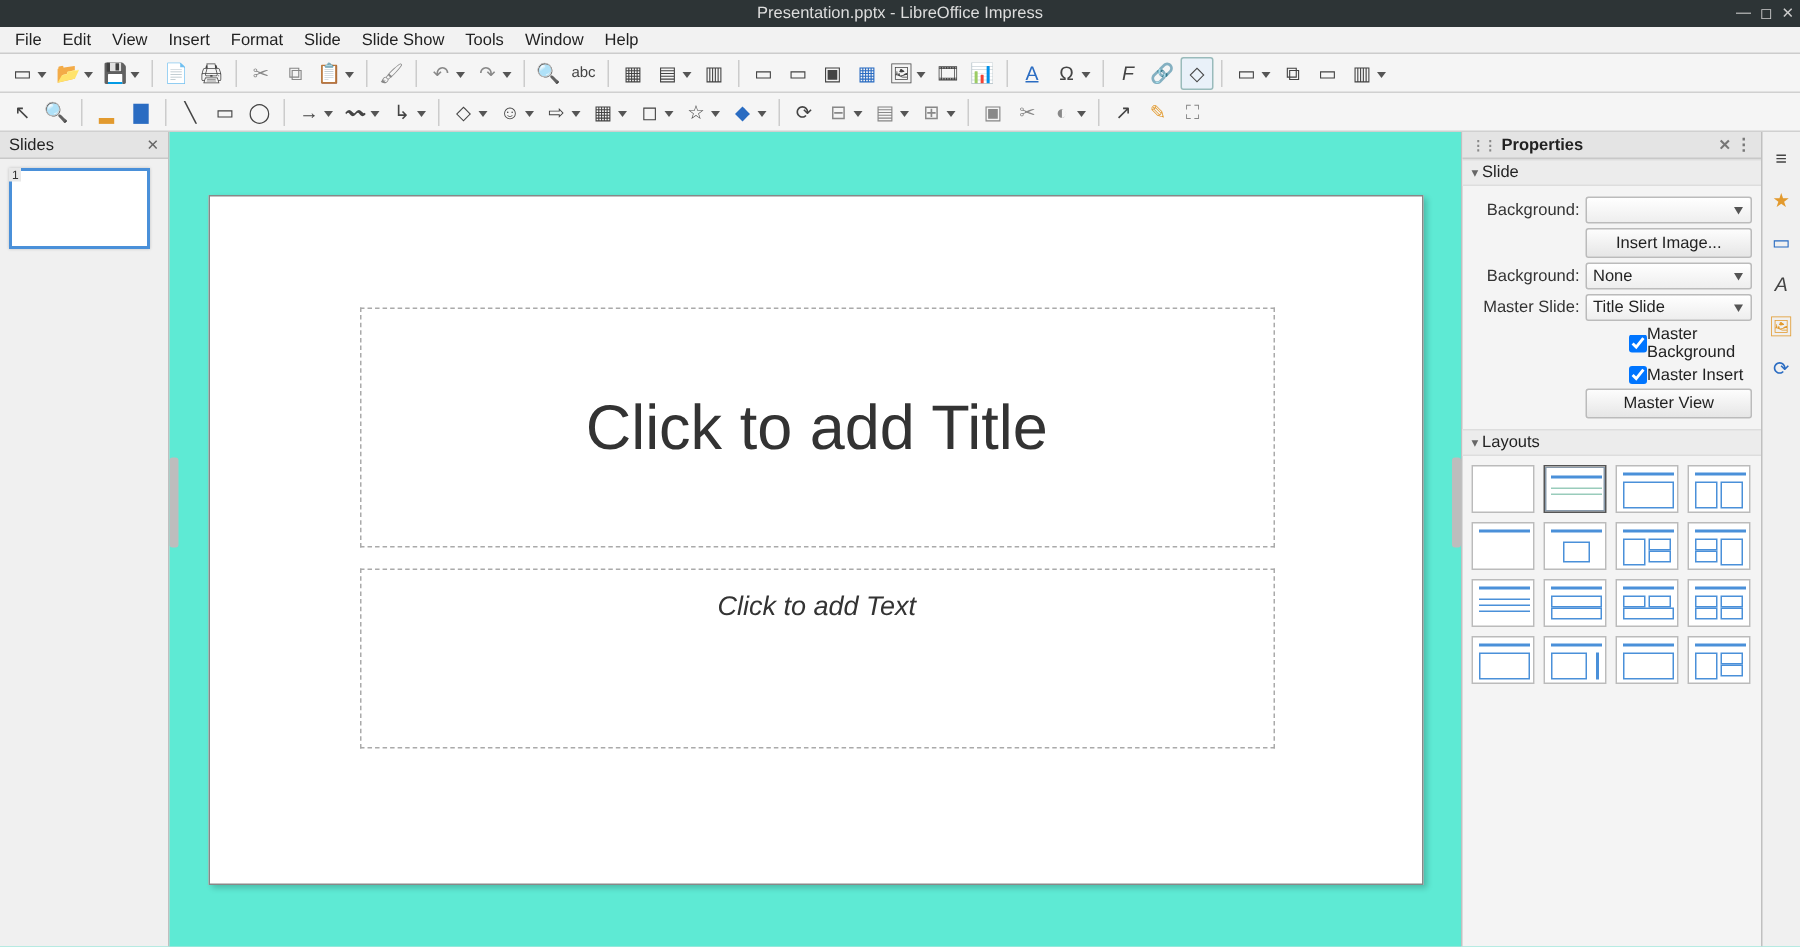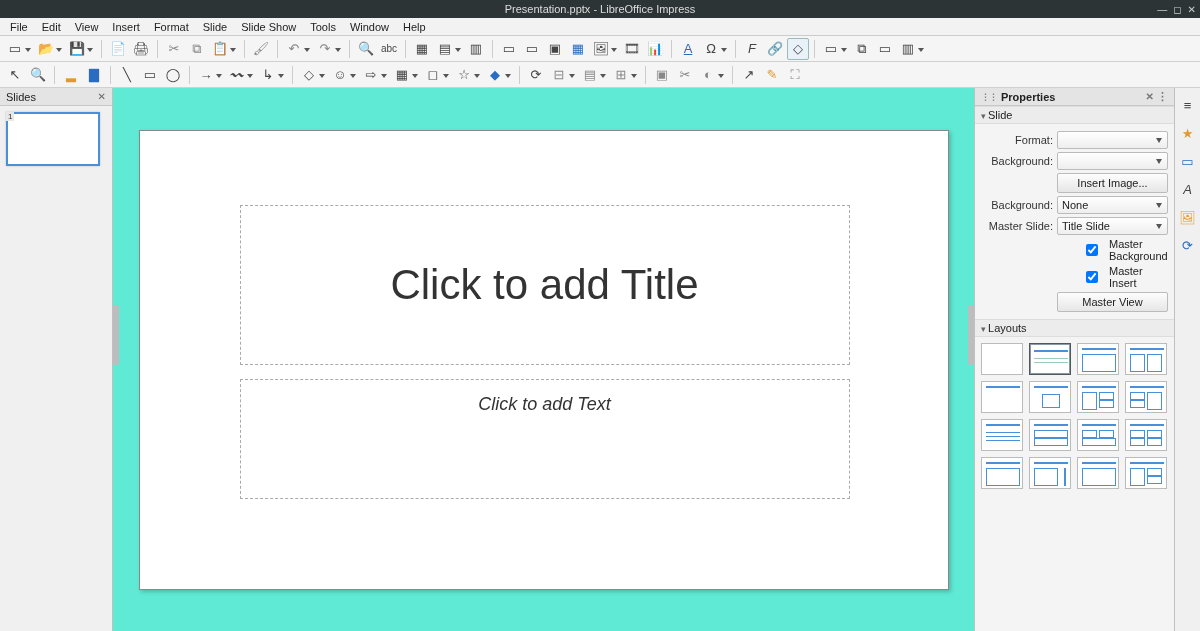--- a/index.html
+++ b/index.html
@@ -47,21 +47,21 @@
 .props .hdr .close { position:absolute; right:20px; cursor:pointer; color:#777; font-size:10px;}
 .props .hdr .menu { position:absolute; right:6px; cursor:pointer; color:#777; font-size:11px;}
 .section-h { background: #ececec; padding: 2px 6px; font-size: 11px; border-top:1px solid #ddd; border-bottom:1px solid #ddd; cursor:pointer; }
 .section-h::before { content:"▾ "; font-size:9px; color:#666; }
 .section-body { padding: 4px 6px; }
 .frow { display:flex; align-items:center; margin:3px 0; gap:4px; }
 .frow label { width:72px; text-align:right; color:#333; }
 .combo { flex:1; height:18px; background: linear-gradient(#fff,#eee); border:1px solid #bbb; border-radius:2px; display:flex; align-items:center; padding:0 4px; font-size:11px; position:relative; cursor:pointer;}
 .combo::after { content:""; position:absolute; right:5px; top:6px; border-left:3px solid transparent; border-right:3px solid transparent; border-top:5px solid #555; }
 .pbtn { height:20px; background: linear-gradient(#fdfdfd,#e6e6e6); border:1px solid #bbb; border-radius:2px; display:flex; align-items:center; justify-content:center; cursor:pointer; font-size:11px; }
-.chk { display:flex; align-items:center; gap:11px; margin:3px 0 3px 76px; font-size:11px;padding-left:29px;}
+.chk { display:flex; align-items:center; gap:0; margin:3px 0 3px 76px; font-size:11px;padding-left:29px;}
 .chk input { width:12px; height:12px; }
 
 .layouts { padding:6px; display:grid; grid-template-columns: repeat(4, 42px); gap:6px; }
 .lthumb { width:42px; height:32px; background:#fff; border:1px solid #bbb; cursor:pointer; position:relative; padding:3px; }
 .lthumb.sel { border:1px solid #555; box-shadow: inset 0 0 0 1px #89a; }
 .lthumb .bar { position:absolute; background:#4a90d9; height:2px; }
 .lthumb .box { position:absolute; border:1px solid #4a90d9; }
 .lthumb .row { position:absolute; background:#4a90d9; height:1px; }
 
 
@@ -321,26 +321,20 @@
   <div class="props">
     <div class="hdr">
       <span class="grip">⋮⋮</span>
       <span>Properties</span>
       <span class="close">✕</span>
       <span class="menu">⋮</span>
     </div>
     <div class="section-h"><span>Slide</span></div>
     <div class="section-body">
       <div class="frow">
-        <label>Format:</label>
-        <div class="combo">
-            <span></span>
-          </div>
-      </div>
-      <div class="frow">
         <label>Background:</label>
         <div class="combo">
             <span></span>
           </div>
       </div>
       <div class="frow">
         <label></label>
         <div class="pbtn" style="flex:1">
             <span>Insert Image...</span>
           </div>

